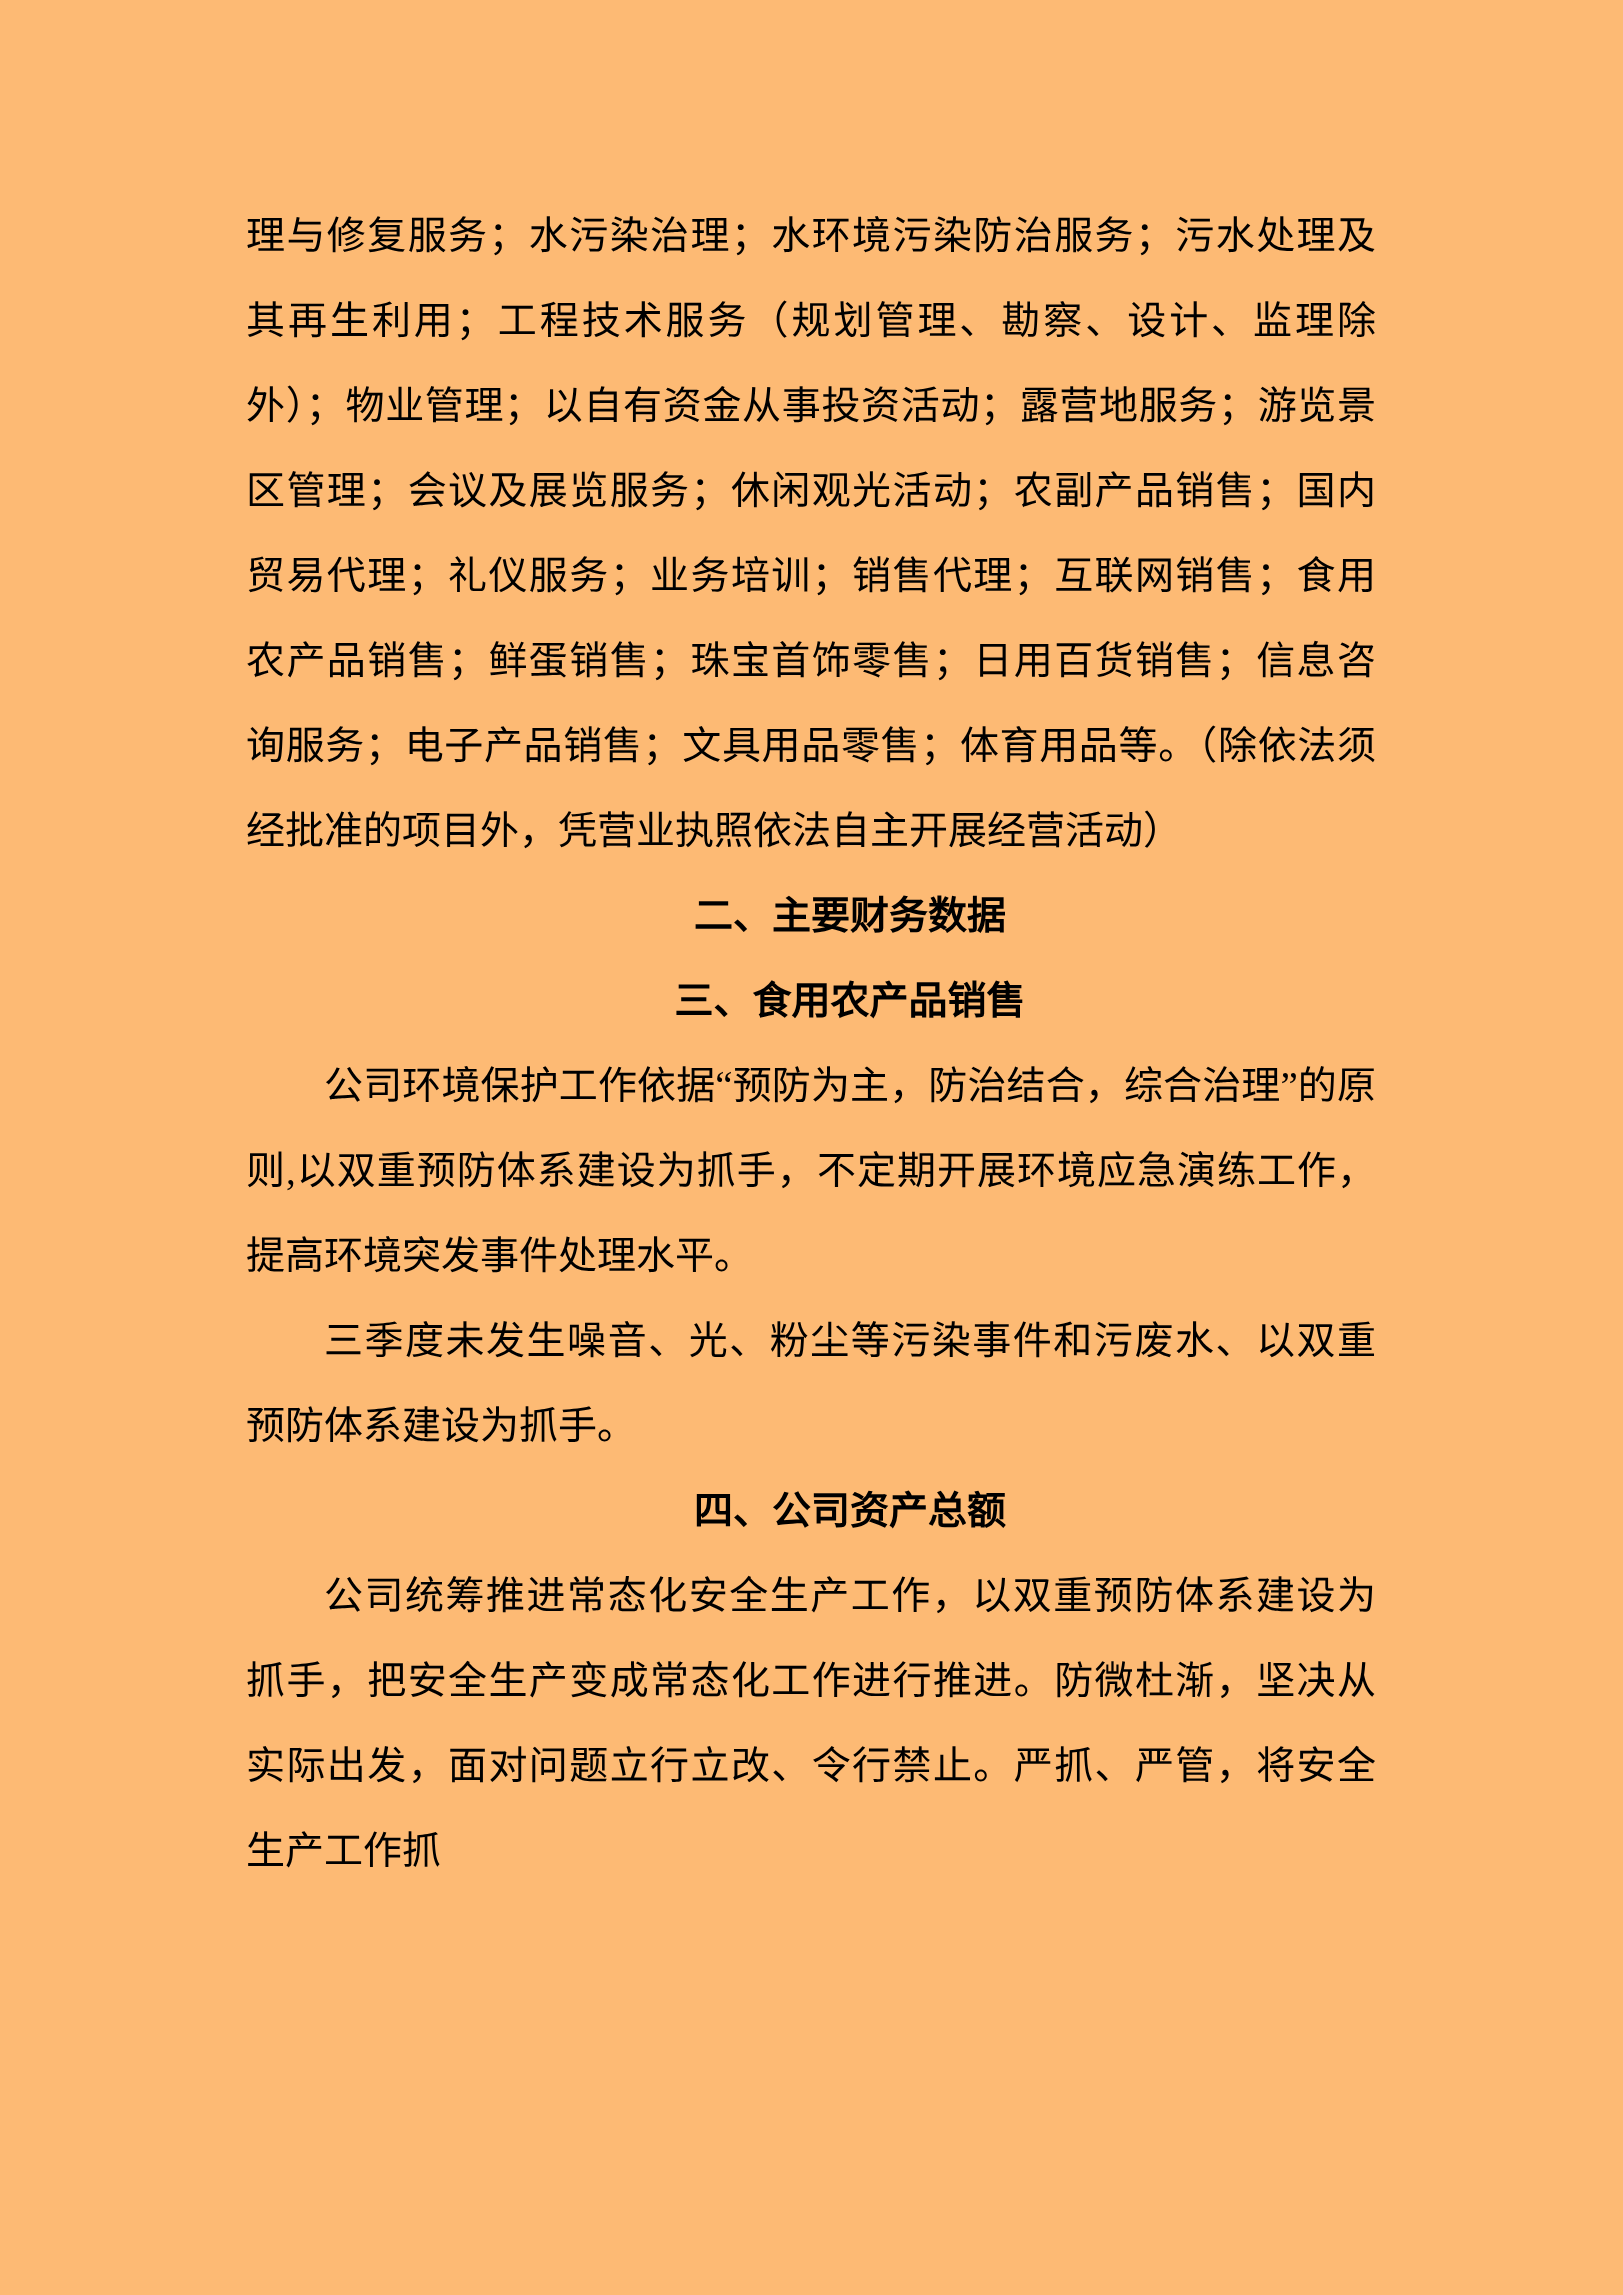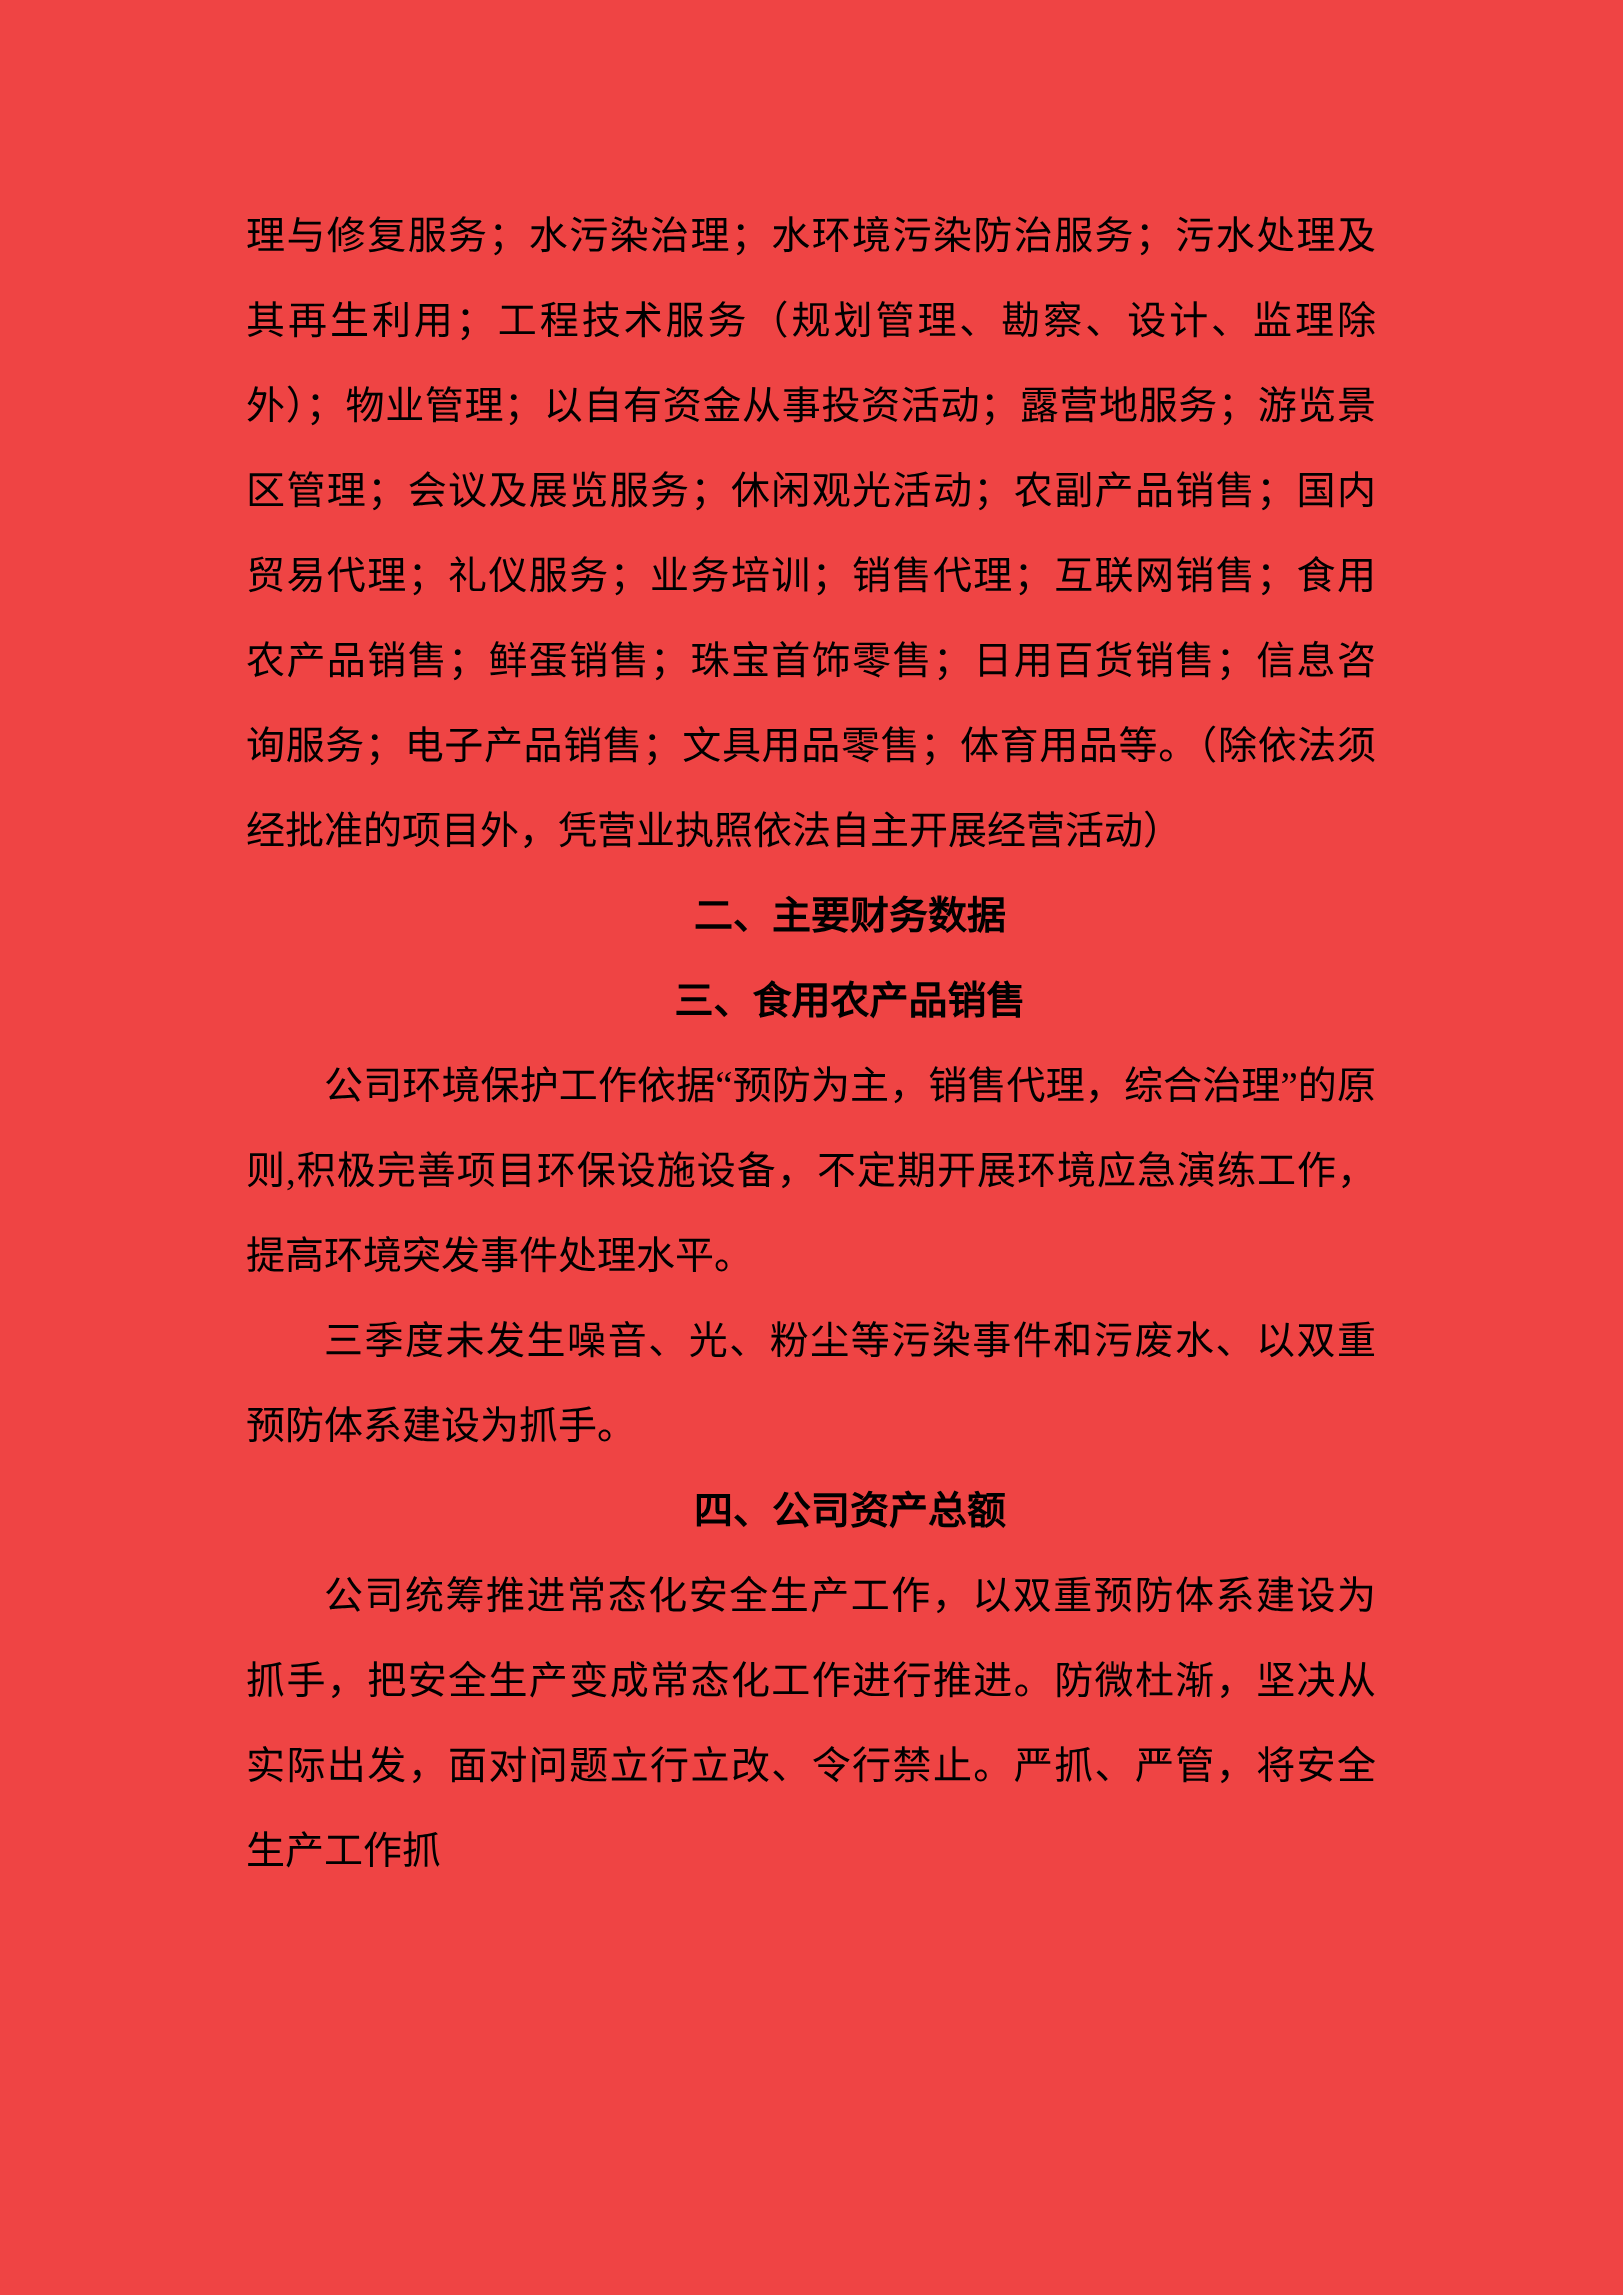--- a/index.html
+++ b/index.html
@@ -12,21 +12,21 @@
     background: #ffffff;
     overflow: hidden;
     position: relative;
   }
   .page {
     position: absolute;
     left: 0;
     top: 0;
     width: 1623px;
     height: 2295px;
-    background: #ef4444;
+    background: #fdba74;
   }
   .content {
     position: absolute;
     left: 246px;
     top: 193px;
     width: 1130px;
   }
   .content p {
     margin: 0;
     padding: 0;
@@ -49,19 +49,19 @@
   }
 </style>
 </head>
 <body>
 
 <div class="page">
   <div class="content">
     <p class="paragraph">理与修复服务；水污染治理；水环境污染防治服务；污水处理及其再生利用；工程技术服务（规划管理、勘察、设计、监理除外）；物业管理；以自有资金从事投资活动；露营地服务；游览景区管理；会议及展览服务；休闲观光活动；农副产品销售；国内贸易代理；礼仪服务；业务培训；销售代理；互联网销售；食用农产品销售；鲜蛋销售；珠宝首饰零售；日用百货销售；信息咨询服务；电子产品销售；文具用品零售；体育用品等。（除依法须经批准的项目外，凭营业执照依法自主开展经营活动）</p>
     <p class="heading">二、主要财务数据</p>
     <p class="heading">三、食用农产品销售</p>
-    <p class="paragraph indent">公司环境保护工作依据“预防为主，销售代理，综合治理”的原则,积极完善项目环保设施设备，不定期开展环境应急演练工作，提高环境突发事件处理水平。</p>
+    <p class="paragraph indent">公司环境保护工作依据“预防为主，防治结合，综合治理”的原则,以双重预防体系建设为抓手，不定期开展环境应急演练工作，提高环境突发事件处理水平。</p>
     <p class="paragraph indent">三季度未发生噪音、光、粉尘等污染事件和污废水、以双重预防体系建设为抓手。</p>
     <p class="heading">四、公司资产总额</p>
     <p class="paragraph indent">公司统筹推进常态化安全生产工作，以双重预防体系建设为抓手，把安全生产变成常态化工作进行推进。防微杜渐，坚决从实际出发，面对问题立行立改、令行禁止。严抓、严管，将安全生产工作抓</p>
   </div>
 </div>
 
 
 </body></html>

